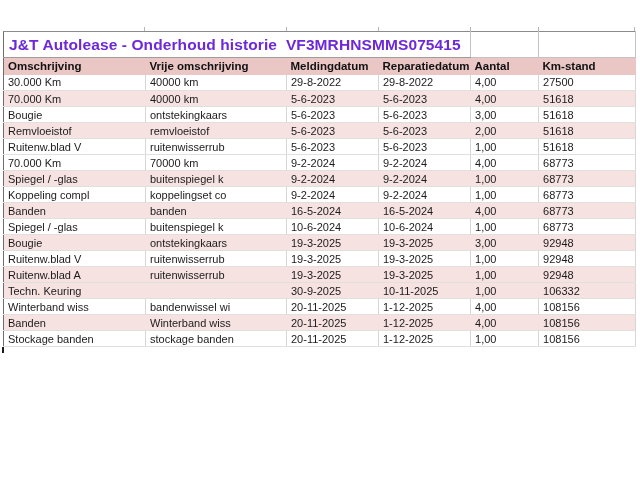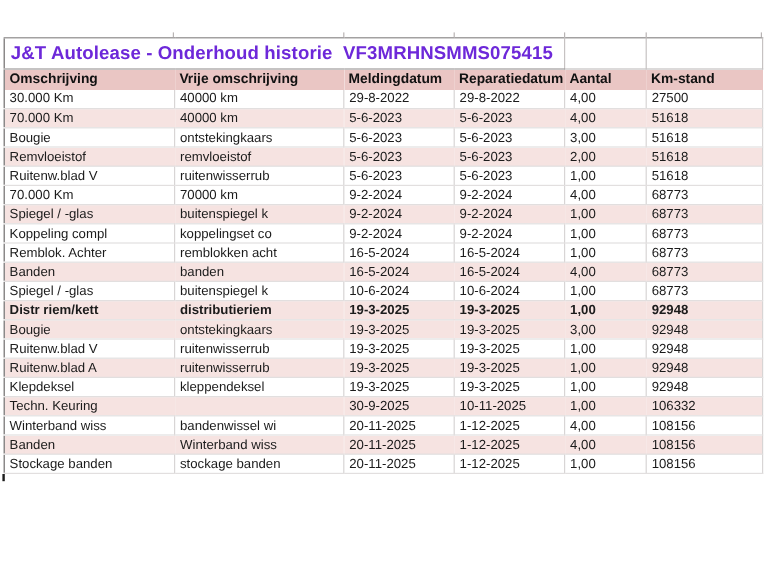--- a/index.html
+++ b/index.html
@@ -182,79 +182,55 @@
           <td>68773</td>
         </tr>
         <tr class="white">
           <td>Koppeling compl</td>
           <td>koppelingset co</td>
           <td>9-2-2024</td>
           <td>9-2-2024</td>
           <td>1,00</td>
           <td>68773</td>
         </tr>
-        <tr class="white">
-          <td>Remblok. Achter</td>
-          <td>remblokken acht</td>
-          <td>16-5-2024</td>
-          <td>16-5-2024</td>
-          <td>1,00</td>
-          <td>68773</td>
-        </tr>
         <tr class="pink">
           <td>Banden</td>
           <td>banden</td>
           <td>16-5-2024</td>
           <td>16-5-2024</td>
           <td>4,00</td>
           <td>68773</td>
         </tr>
         <tr class="white">
           <td>Spiegel / -glas</td>
           <td>buitenspiegel k</td>
           <td>10-6-2024</td>
           <td>10-6-2024</td>
           <td>1,00</td>
           <td>68773</td>
         </tr>
-        <tr class="pink bold">
-          <td>Distr riem/kett</td>
-          <td>distributieriem</td>
-          <td>19-3-2025</td>
-          <td>19-3-2025</td>
-          <td>1,00</td>
-          <td>92948</td>
-        </tr>
         <tr class="pink">
           <td>Bougie</td>
           <td>ontstekingkaars</td>
           <td>19-3-2025</td>
           <td>19-3-2025</td>
           <td>3,00</td>
           <td>92948</td>
         </tr>
         <tr class="white">
           <td>Ruitenw.blad V</td>
           <td>ruitenwisserrub</td>
           <td>19-3-2025</td>
           <td>19-3-2025</td>
           <td>1,00</td>
           <td>92948</td>
         </tr>
         <tr class="pink">
           <td>Ruitenw.blad A</td>
           <td>ruitenwisserrub</td>
-          <td>19-3-2025</td>
-          <td>19-3-2025</td>
-          <td>1,00</td>
-          <td>92948</td>
-        </tr>
-        <tr class="white">
-          <td>Klepdeksel</td>
-          <td>kleppendeksel</td>
           <td>19-3-2025</td>
           <td>19-3-2025</td>
           <td>1,00</td>
           <td>92948</td>
         </tr>
         <tr class="pink">
           <td>Techn. Keuring</td>
           <td></td>
           <td>30-9-2025</td>
           <td>10-11-2025</td>

